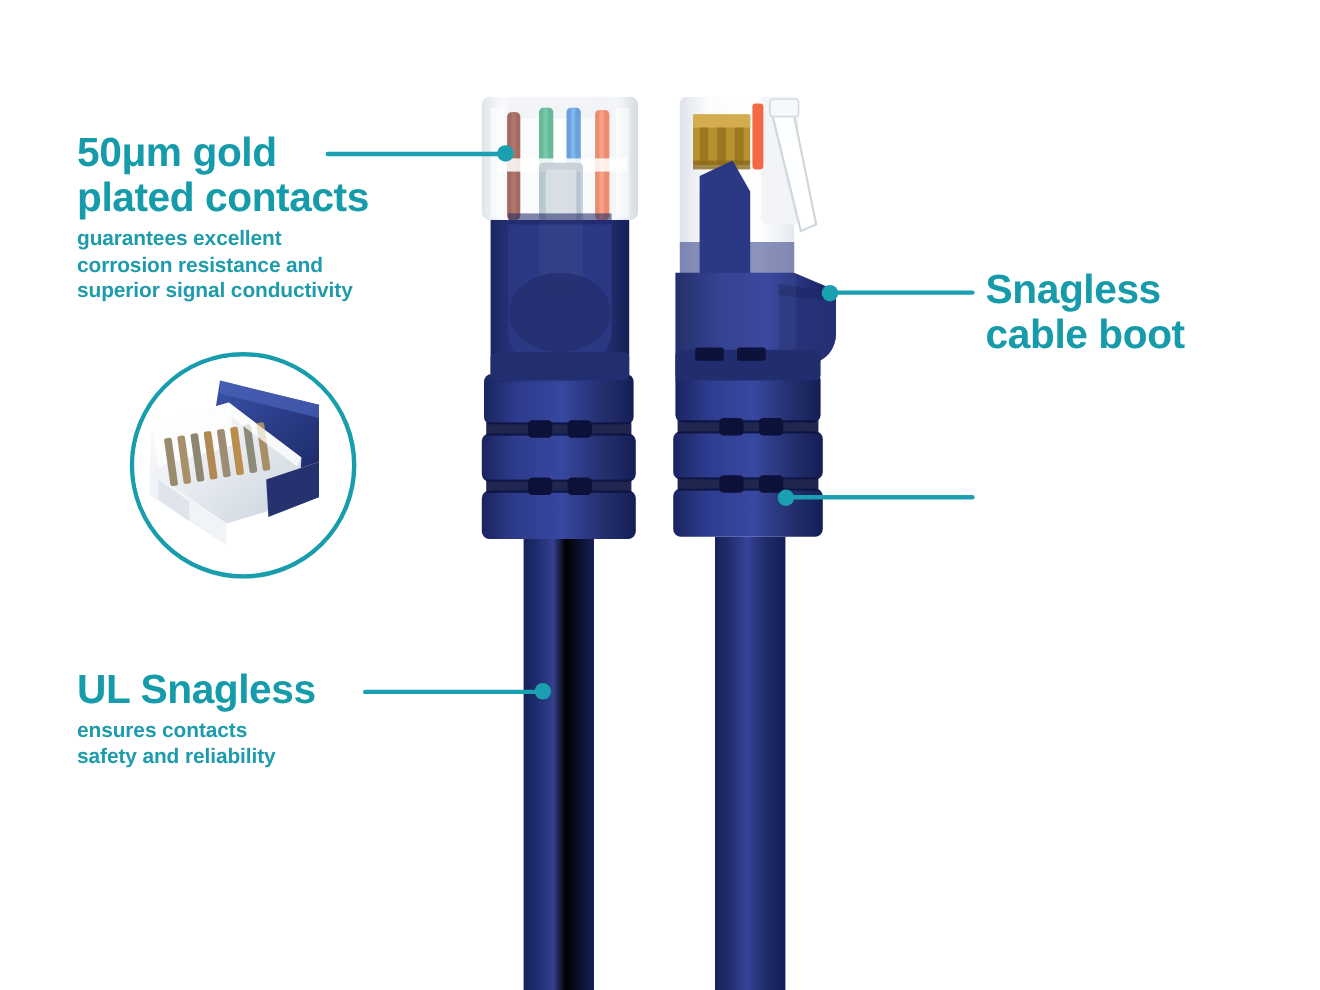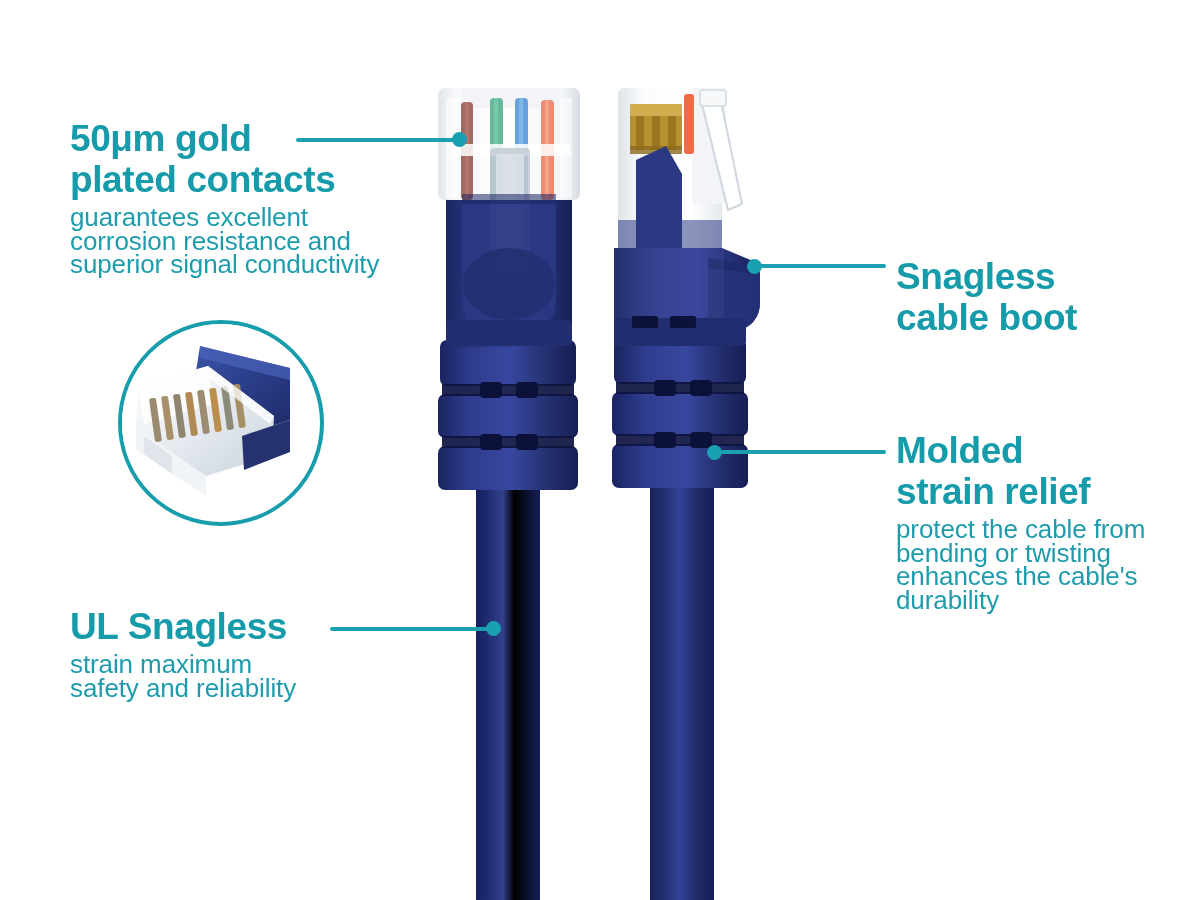--- a/index.html
+++ b/index.html
@@ -19,22 +19,22 @@
     color:#169BAA;
     font-weight:bold;
     font-size:37px;
     line-height:41px;
     letter-spacing:-0.4px;
     white-space:pre-line;
     margin:0;
   }
   .callout .c-sub{
     color:#1E9CAC;
-    font-weight:normal;
-    font-size:26px;
+    font-weight:bold;
+    font-size:19px;
     line-height:23.5px;
     letter-spacing:-0.1px;
     white-space:pre-line;
     margin:0;
     padding-top:6px;
   }
   .callout.right{text-align:left;}
 
   
   .leader{position:absolute;height:4px;background:#1AA0B0;border-radius:2px;}
@@ -278,31 +278,23 @@
   <div class="callout left" style="left:70px;top:118px;width:330px;">
     <p class="c-title">50μm gold
 plated contacts</p>
     <p class="c-sub">guarantees excellent
 corrosion resistance and
 superior signal conductivity</p>
   </div>
 
   <div class="callout left" style="left:70px;top:606px;width:310px;">
     <p class="c-title">UL Snagless</p>
-    <p class="c-sub">strain maximum
+    <p class="c-sub">ensures contacts
 safety and reliability</p>
   </div>
 
-  <div class="callout right" style="left:896px;top:256px;width:290px;">
+  <div class="callout right" style="left:896px;top:242px;width:290px;">
     <p class="c-title">Snagless
 cable boot</p>
   </div>
 
-  <div class="callout right" style="left:896px;top:430px;width:290px;">
-    <p class="c-title">Molded
-strain relief</p>
-    <p class="c-sub">protect the cable from
-bending or twisting
-enhances the cable's
-durability</p>
-  </div>
 
 </div>
 
 </body></html>

